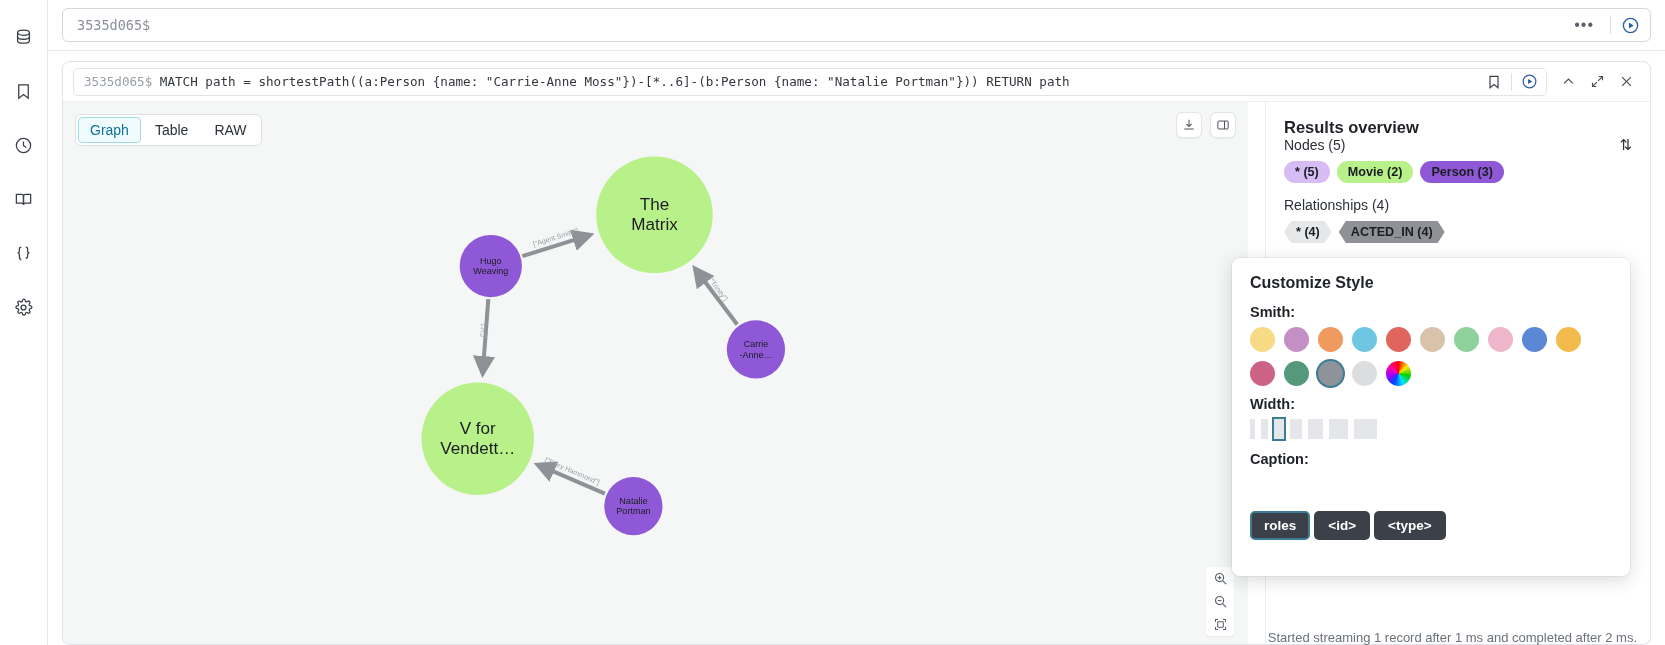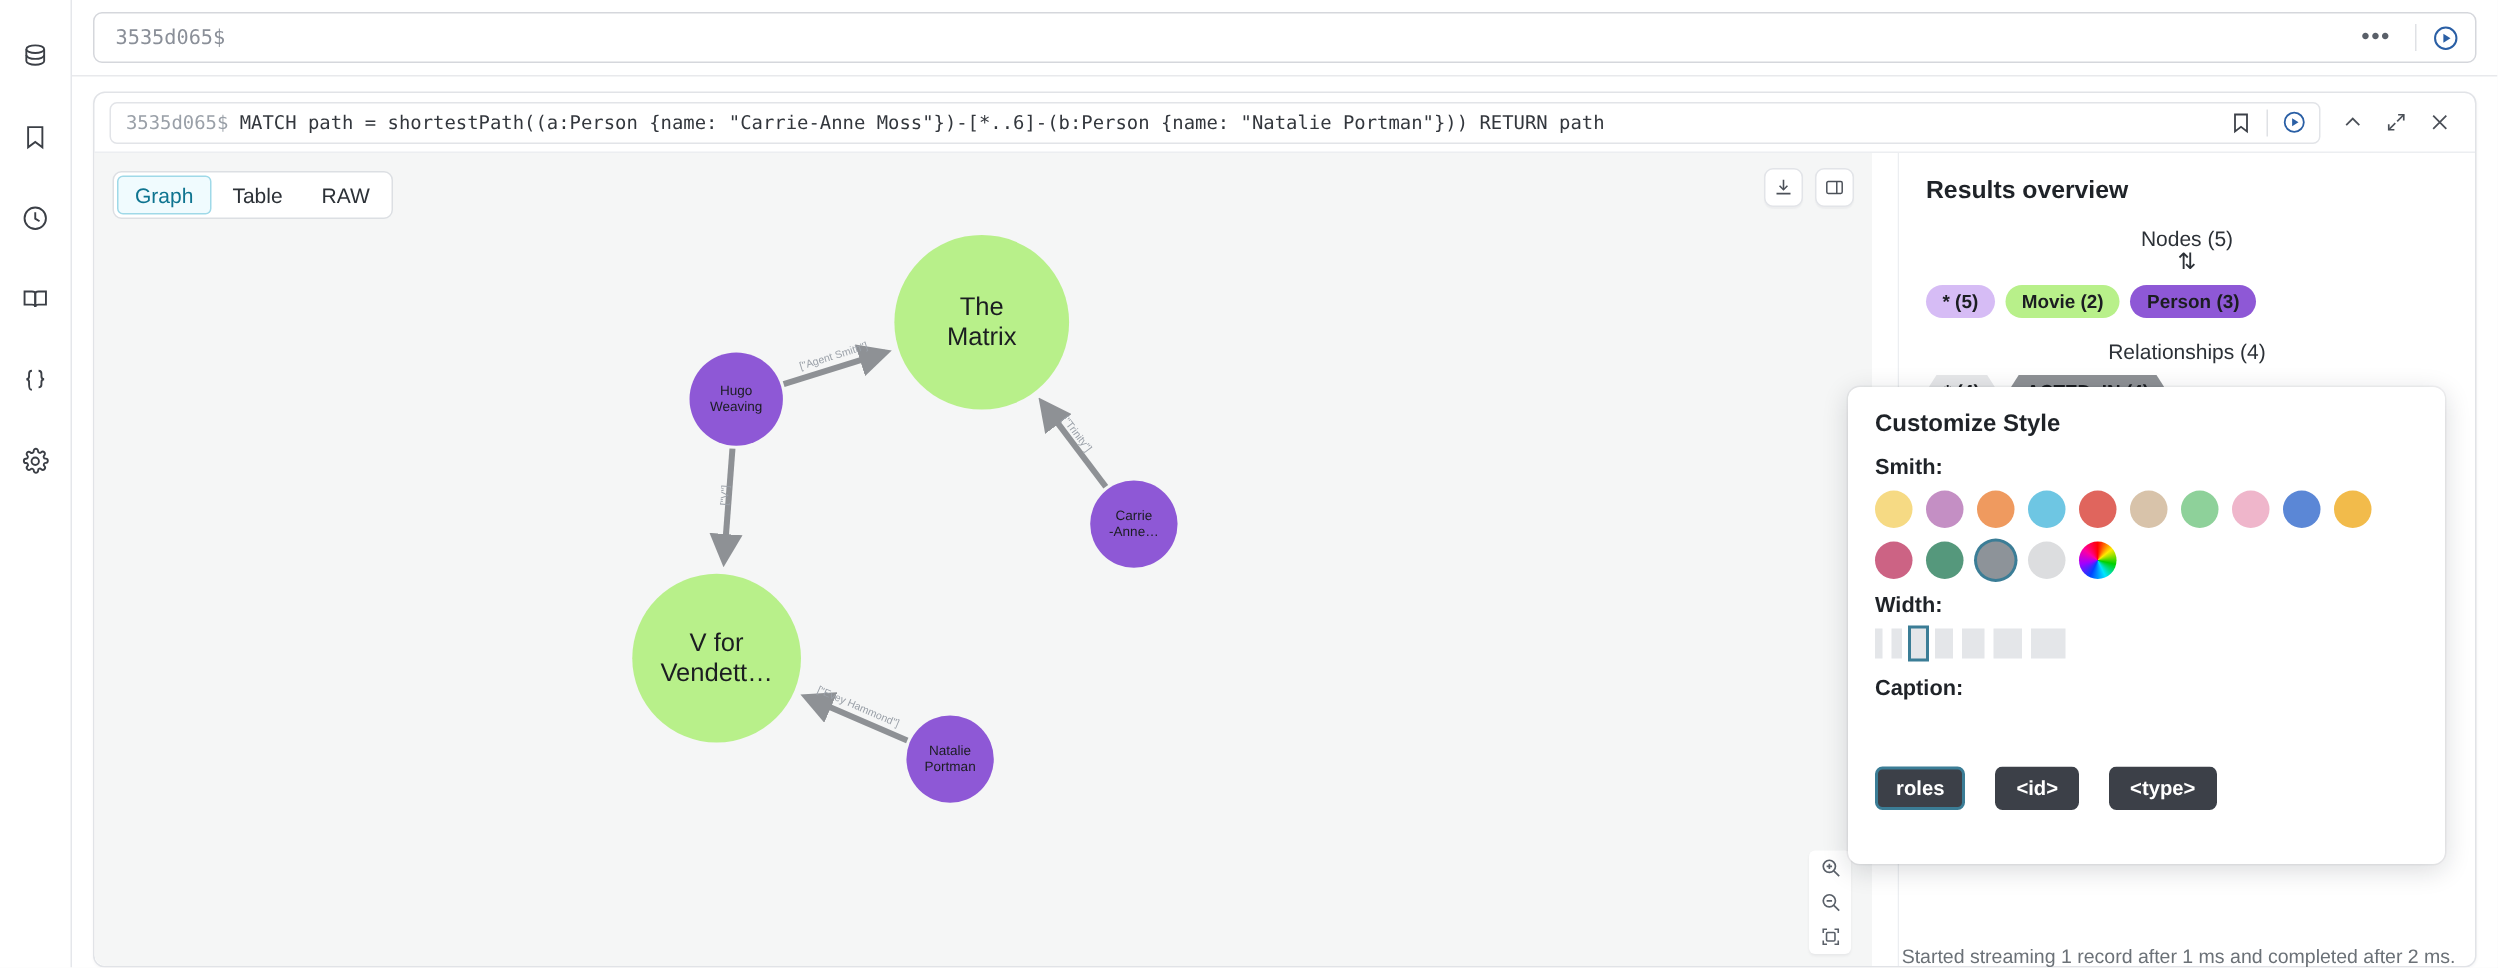--- a/index.html
+++ b/index.html
@@ -138,24 +138,24 @@
     cursor: pointer; color: #5a6069;
   }
 
   
   .overview {
     width: 385px; flex: 0 0 385px;
     border-left: 1px solid #eceef1;
     padding: 16px 18px; background: #fff;
     border-bottom-right-radius: 8px;
   }
-  .ov-title { font-size: 16.5px; font-weight: 700; color: #1f2328; margin-bottom: 14px; }
+  .ov-title { font-size: 16.5px; font-weight: 700; color: #1f2328; margin-bottom: 0; }
   .ov-row-head {
-    display: flex; align-items: center; justify-content: space-between;
-    font-size: 14px; color: #2c3137; margin-bottom: 8px; flex-direction: column;
+    display: flex; justify-content: space-between;
+    font-size: 14px; color: #2c3137; margin-bottom: 8px;
   }
   .sort-icon { color: #2c3137; cursor: pointer; font-size: 15px; line-height: 1; }
   .chip-row { display: flex; flex-wrap: wrap; gap: 7px; margin-bottom: 14px; }
   .chip {
     padding: 4px 11px; border-radius: 20px;
     font-size: 12.6px; font-weight: 700; color: #1b1d21; cursor: pointer;
     white-space: nowrap;
   }
   .chip-rel {
     padding: 4px 12px; font-size: 12.6px; font-weight: 700;
@@ -175,21 +175,21 @@
   .cz-label { font-size: 14.5px; font-weight: 700; color: #1f2328; margin-bottom: 7px; }
   .swatches { display: flex; flex-wrap: wrap; gap: 9px; margin-bottom: 10px; max-width: 362px; }
   .swatch { width: 25px; height: 25px; border-radius: 50%; cursor: pointer; }
   .swatch.selected { box-shadow: 0 0 0 2px #3b7d96; }
   .rainbow {
     background: conic-gradient(#ff0000,#ffea00,#00d000,#00e5ff,#0044ff,#a100ff,#ff00a0,#ff0000);
   }
   .widths { display: flex; align-items: center; gap: 6px; margin-bottom: 12px; }
   .wbox { background: #e4e6e9; height: 20px; cursor: pointer; }
   .wbox.selected { box-shadow: 0 0 0 2px #3b7d96; }
-  .captions { display: flex; gap: 20px; margin-top: 44px; }
+  .captions { display: flex; gap: 4px; margin-top: 44px; }
   .cap-btn {
     background: #3c4048; color: #ffffff; font-weight: 700;
     font-size: 13.5px; padding: 5px 12px; border-radius: 5px; cursor: pointer;
     border: 2px solid transparent;
   }
   .cap-btn.selected { border-color: #3b7d96; }
 
   
   .status-bar {
     position: absolute; left: 14px; right: 14px; bottom: 0;

